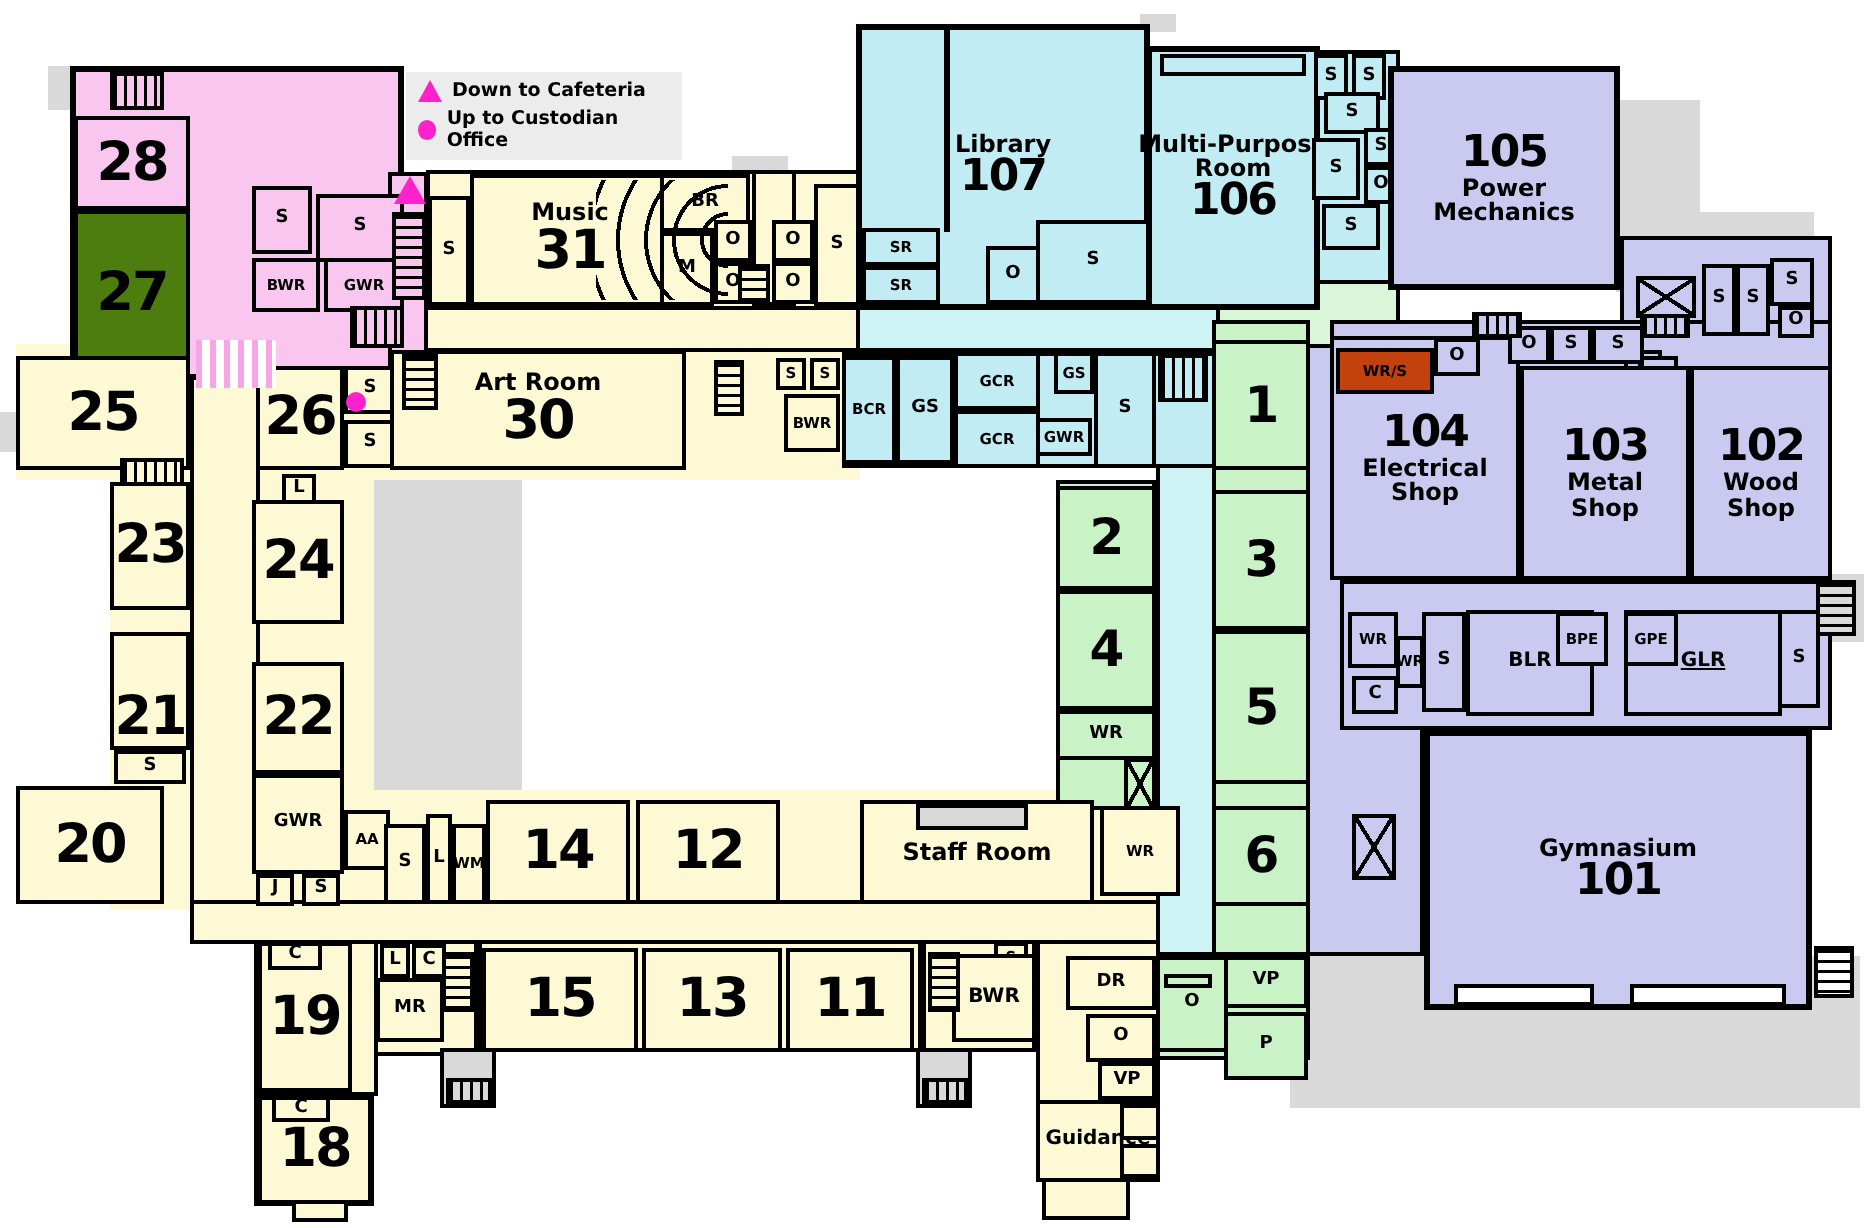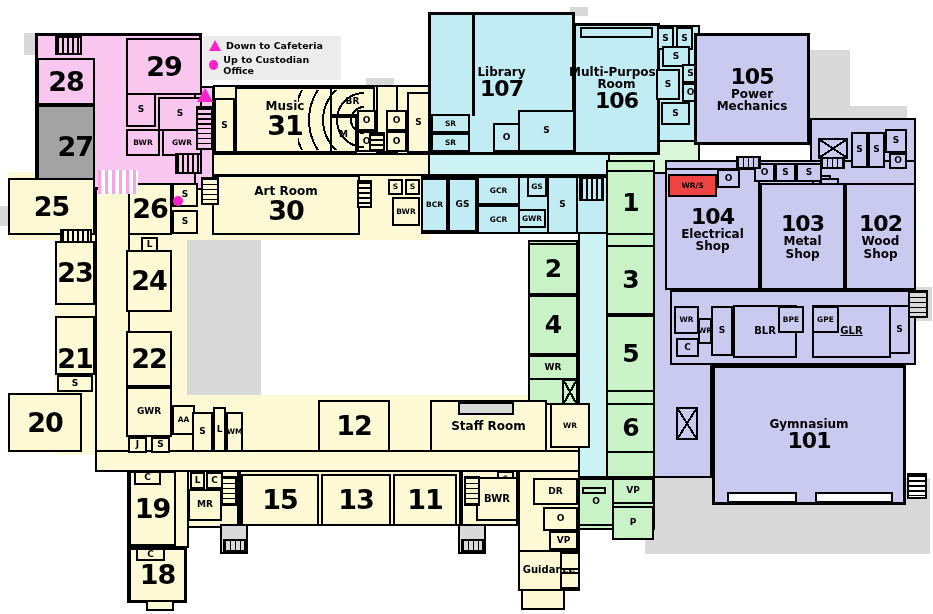--- a/index.html
+++ b/index.html
@@ -81,27 +81,24 @@
     <div class="box region" style="left: 127px; top: 470px; width: 62px; height: 78px; background: rgb(252, 249, 212); border: 2px solid rgb(0, 0, 0);"></div>
     <div class="box region" style="left: 127px; top: 548px; width: 60px; height: 55px; background: rgb(252, 249, 212); border: 2px solid rgb(0, 0, 0);"></div>
     <div class="box region" style="left: 146px; top: 600px; width: 28px; height: 11px; background: rgb(252, 249, 212); border: 2px solid rgb(0, 0, 0);"></div>
     <div class="box region" style="left: 187px; top: 470px; width: 52px; height: 58px; background: rgb(252, 249, 212); border: 2px solid rgb(0, 0, 0);"></div>
     <div class="box region" style="left: 239px; top: 470px; width: 222px; height: 56px; background: rgb(252, 249, 212); border: 2px solid rgb(0, 0, 0);"></div>
     <div class="box region" style="left: 461px; top: 470px; width: 57px; height: 56px; background: rgb(252, 249, 212); border: 2px solid rgb(0, 0, 0);"></div>
     <div class="box region" style="left: 518px; top: 470px; width: 62px; height: 121px; background: rgb(252, 249, 212); border: 2px solid rgb(0, 0, 0);"></div>
     <div class="box region" style="left: 521px; top: 589px; width: 44px; height: 21px; background: rgb(252, 249, 212); border: 2px solid rgb(0, 0, 0);"></div>
     <div class="box region" style="left: 220px; top: 524px; width: 28px; height: 30px; background: rgb(217, 217, 217); border: 2px solid rgb(0, 0, 0);"></div>
     <div class="box region" style="left: 458px; top: 524px; width: 28px; height: 30px; background: rgb(217, 217, 217); border: 2px solid rgb(0, 0, 0);"></div>
-    <div class="box room" style="left: 126px; top: 38px; width: 76px; height: 57px; background: rgb(248, 198, 239);">
-      <div class="t-h1">29</div>
-    </div>
     <div class="box room" style="left: 37px; top: 58px; width: 58px; height: 47px; background: rgb(248, 198, 239);">
       <div class="t-h1">28</div>
     </div>
-    <div class="box room" style="left: 37px; top: 105px; width: 58px; height: 83px; background: #a3a3a3; align-items: flex-end;">
+    <div class="box room" style="left: 37px; top: 105px; width: 58px; height: 83px; background: #4d7c0f;">
       <div class="t-h1">27</div>
     </div>
     <div class="box room" style="left: 126px; top: 93px; width: 30px; height: 34px; background: rgb(248, 198, 239);">
       <div class="t-sm">S</div>
     </div>
     <div class="box room" style="left: 158px; top: 97px; width: 44px; height: 34px; background: rgb(248, 198, 239);">
       <div class="t-sm">S</div>
     </div>
     <div class="box room" style="left: 126px; top: 129px; width: 34px; height: 27px; background: rgb(248, 198, 239);">
       <div class="t-xs">BWR</div>
@@ -201,21 +198,21 @@
       <div class="t-sm">O</div>
     </div>
     <div class="box room" style="left: 812px; top: 175px; width: 19px; height: 21px; background: rgb(202, 202, 240);">
       <div class="t-sm">S</div>
     </div>
     <div class="box room" style="left: 665px; top: 168px; width: 95px; height: 122px; background: rgb(202, 202, 240);">
       <div class="t-h3">104</div>
       <div class="t-nm">Electrical</div>
       <div class="t-nm">Shop</div>
     </div>
-    <div class="box room" style="left: 668px; top: 174px; width: 49px; height: 23px; background: #ef4444;">
+    <div class="box room" style="left: 668px; top: 174px; width: 49px; height: 23px; background: #c2410c;">
       <div class="t-xs">WR/S</div>
     </div>
     <div class="box room" style="left: 717px; top: 169px; width: 23px; height: 19px; background: rgb(202, 202, 240);">
       <div class="t-sm">O</div>
     </div>
     <div class="box room" style="left: 754px; top: 163px; width: 21px; height: 19px; background: rgb(202, 202, 240);">
       <div class="t-sm">O</div>
     </div>
     <div class="box room" style="left: 775px; top: 163px; width: 21px; height: 19px; background: rgb(202, 202, 240);">
       <div class="t-sm">S</div>
@@ -314,21 +311,21 @@
     </div>
     <div class="box room" style="left: 128px; top: 183px; width: 44px; height: 52px; background: rgb(252, 249, 212);">
       <div class="t-h1">26</div>
     </div>
     <div class="box room" style="left: 172px; top: 183px; width: 26px; height: 24px; background: rgb(252, 249, 212);">
       <div class="t-sm">S</div>
     </div>
     <div class="box room" style="left: 172px; top: 210px; width: 26px; height: 24px; background: rgb(252, 249, 212);">
       <div class="t-sm">S</div>
     </div>
-    <div class="box room" style="left: 212px; top: 175px; width: 148px; height: 60px; background: rgb(252, 249, 212);">
+    <div class="box room" style="left: 195px; top: 175px; width: 148px; height: 60px; background: rgb(252, 249, 212);">
       <div class="t-nm">Art Room</div>
       <div class="t-h1">30</div>
     </div>
     <div class="box room" style="left: 388px; top: 179px; width: 15px; height: 16px; background: rgb(252, 249, 212);">
       <div class="t-xs">S</div>
     </div>
     <div class="box room" style="left: 405px; top: 179px; width: 15px; height: 16px; background: rgb(252, 249, 212);">
       <div class="t-xs">S</div>
     </div>
     <div class="box room" style="left: 392px; top: 197px; width: 28px; height: 29px; background: rgb(252, 249, 212);">
@@ -368,20 +365,23 @@
       <div class="t-xs">AA</div>
     </div>
     <div class="box room" style="left: 192px; top: 412px; width: 21px; height: 40px; background: rgb(252, 249, 212);">
       <div class="t-sm">S</div>
     </div>
     <div class="box room" style="left: 213px; top: 407px; width: 13px; height: 45px; background: rgb(252, 249, 212);">
       <div class="t-sm">L</div>
     </div>
     <div class="box room" style="left: 226px; top: 412px; width: 17px; height: 40px; background: rgb(252, 249, 212);">
       <div class="t-xs">WM</div>
+    </div>
+    <div class="box room" style="left: 243px; top: 400px; width: 72px; height: 52px; background: rgb(252, 249, 212);">
+      <div class="t-h1">14</div>
     </div>
     <div class="box room" style="left: 318px; top: 400px; width: 72px; height: 52px; background: rgb(252, 249, 212); align-items: center;">
       <div class="t-h1">12</div>
     </div>
     <div class="box room" style="left: 430px; top: 400px; width: 117px; height: 52px; background: rgb(252, 249, 212);">
       <div class="t-nm">Staff Room</div>
     </div>
     <div class="box room" style="left: 550px; top: 403px; width: 40px; height: 45px; background: rgb(252, 249, 212);">
       <div class="t-xs">WR</div>
     </div>

